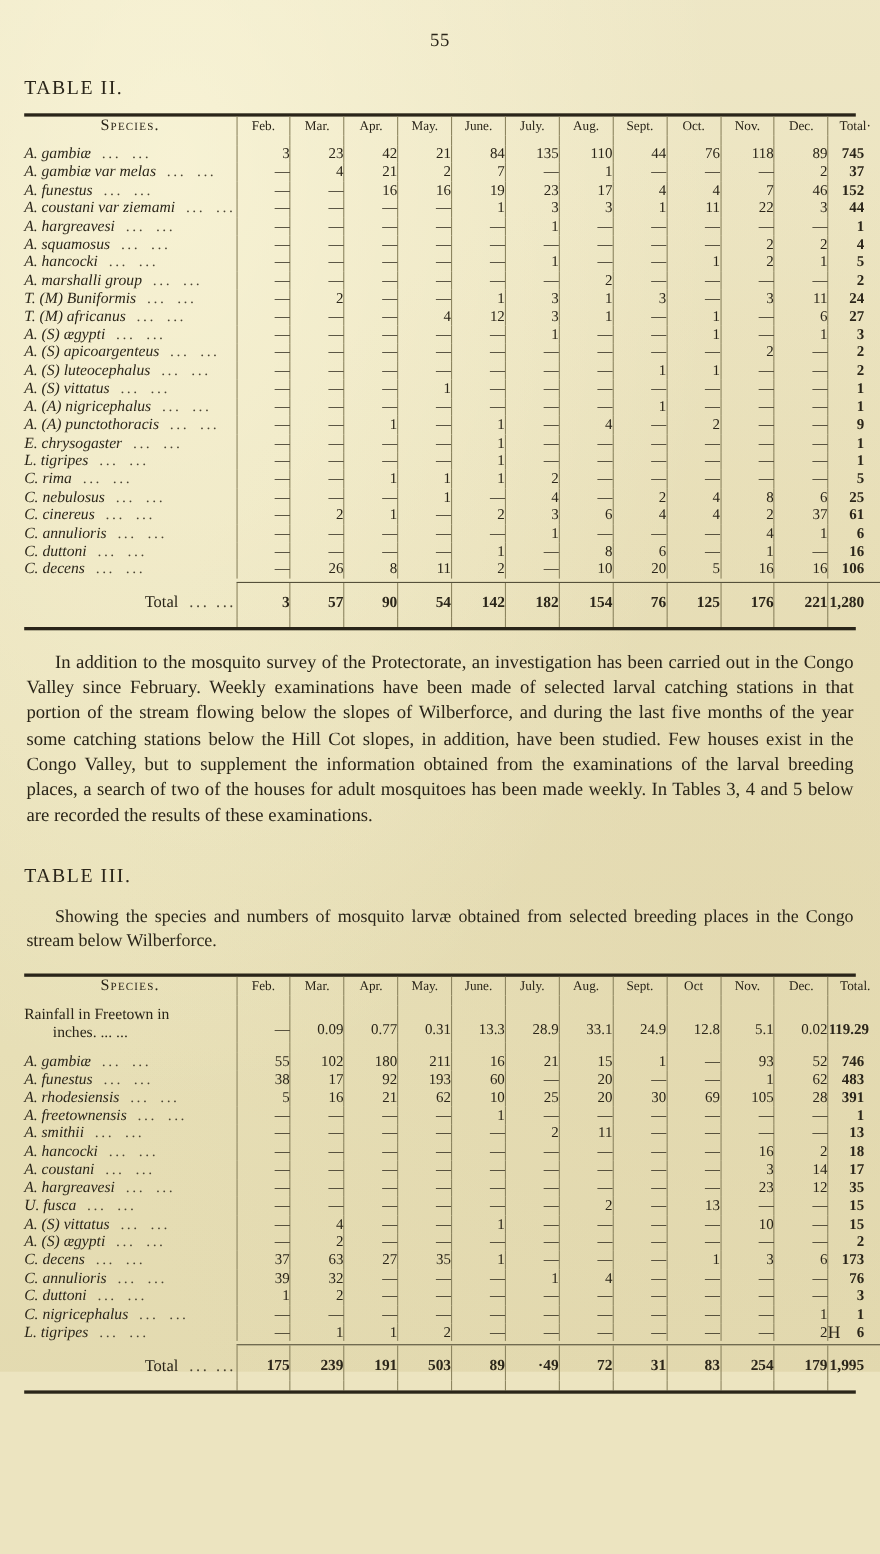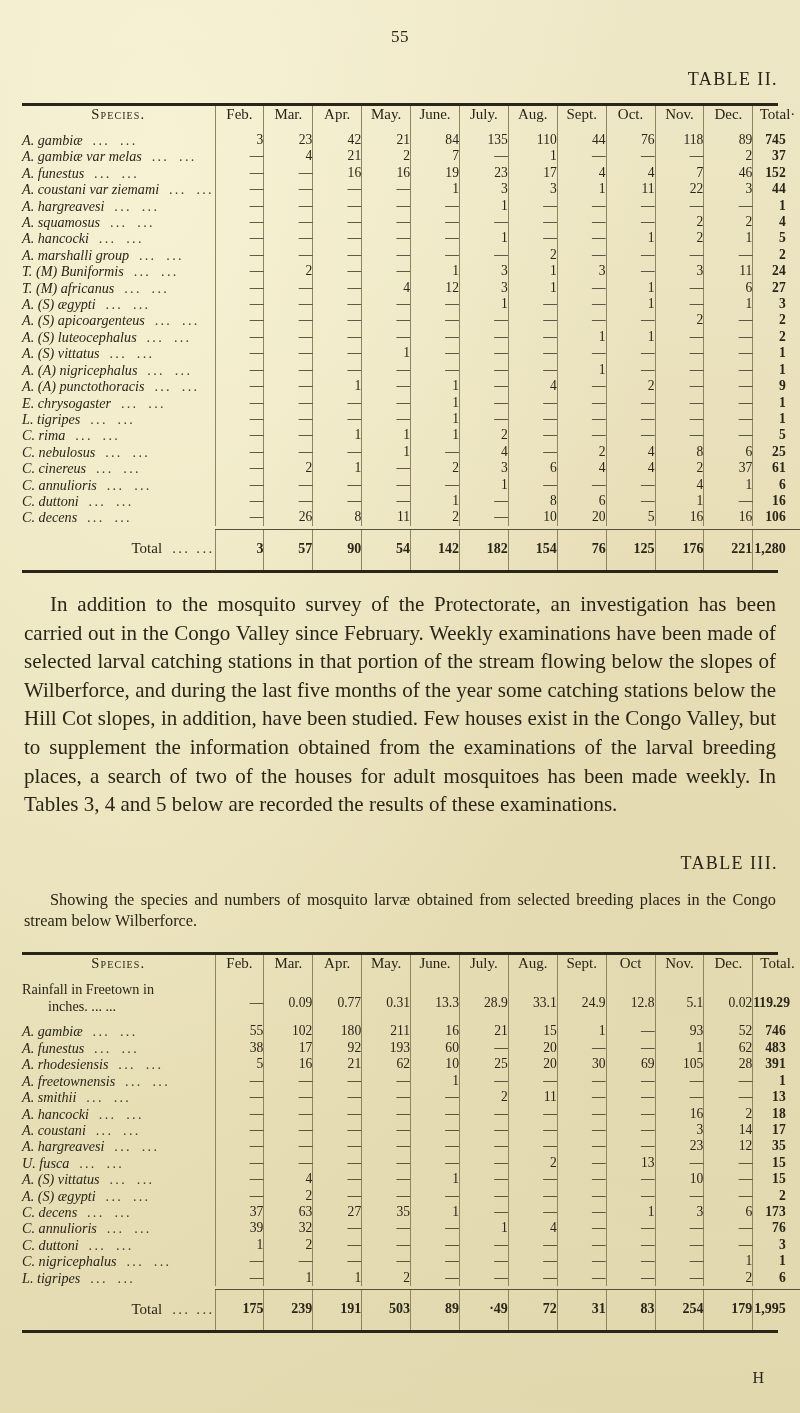--- a/index.html
+++ b/index.html
@@ -11,36 +11,36 @@
     height: 1413px;
     background: #ece4c0;
     font-family: "Liberation Serif", serif;
     color: #2a2519;
     overflow: hidden;
     position: relative;
   }
   .page {
     position: relative;
     width: 800px;
-    height: 1413px;
+    height: 1247px;
     box-sizing: border-box;
     padding: 0 22px;
     background:
       radial-gradient(ellipse at 20% 12%, rgba(255,252,226,0.55) 0%, rgba(255,252,226,0) 55%),
       radial-gradient(ellipse at 85% 70%, rgba(222,210,168,0.45) 0%, rgba(222,210,168,0) 60%),
       linear-gradient(178deg, #eee7c6 0%, #eae2bc 40%, #e7dfb6 75%, #e3dab0 100%);
   }
   .folio {
     text-align: center;
     font-size: 17px;
     letter-spacing: 0.5px;
     padding-top: 27px;
   }
   .table-title {
-    text-align: right;
+    text-align: left;
     font-size: 18px;
     letter-spacing: 1.4px;
     margin-top: 22px;
   }
   .caption {
     font-size: 16.3px;
     line-height: 1.33;
     text-align: justify;
     margin-top: 15px;
     padding: 0 2px;
@@ -58,21 +58,21 @@
     font-weight: normal;
     vertical-align: middle;
   }
   .rule-thick {
     height: 3px;
     background: #2a2519;
     width: 100%;
   }
   .hdr th {
     text-align: center;
-    font-size: 15px;
+    font-size: 12px;
     padding: 11px 0 12px 0;
     border-left: 1px solid #8d8560;
   }
   .hdr th.species-head {
     border-left: none;
     letter-spacing: 1.1px;
     font-variant: small-caps;
     font-size: 14.6px;
   }
   .hdr th.total-head { }
@@ -121,21 +121,21 @@
   }
   tr.spacer td { height: 9px; border-left: 1px solid #8d8560; }
   tr.spacer td.sp { border-left: none; }
   tr.rule-row td { padding: 0; }
   tr.rule-row td .inner-rule {
     height: 1px;
     background: #55503a;
     margin: 3px 0 0 0;
   }
   .body-para {
-    font-size: 21px;
+    font-size: 17px;
     line-height: 1.36;
     text-align: justify;
     margin-top: 17px;
     padding: 0 2px;
   }
   .body-para .indent { padding-left: 26px; }
   .sig {
     position: absolute;
     right: 36px;
     bottom: 26px;

